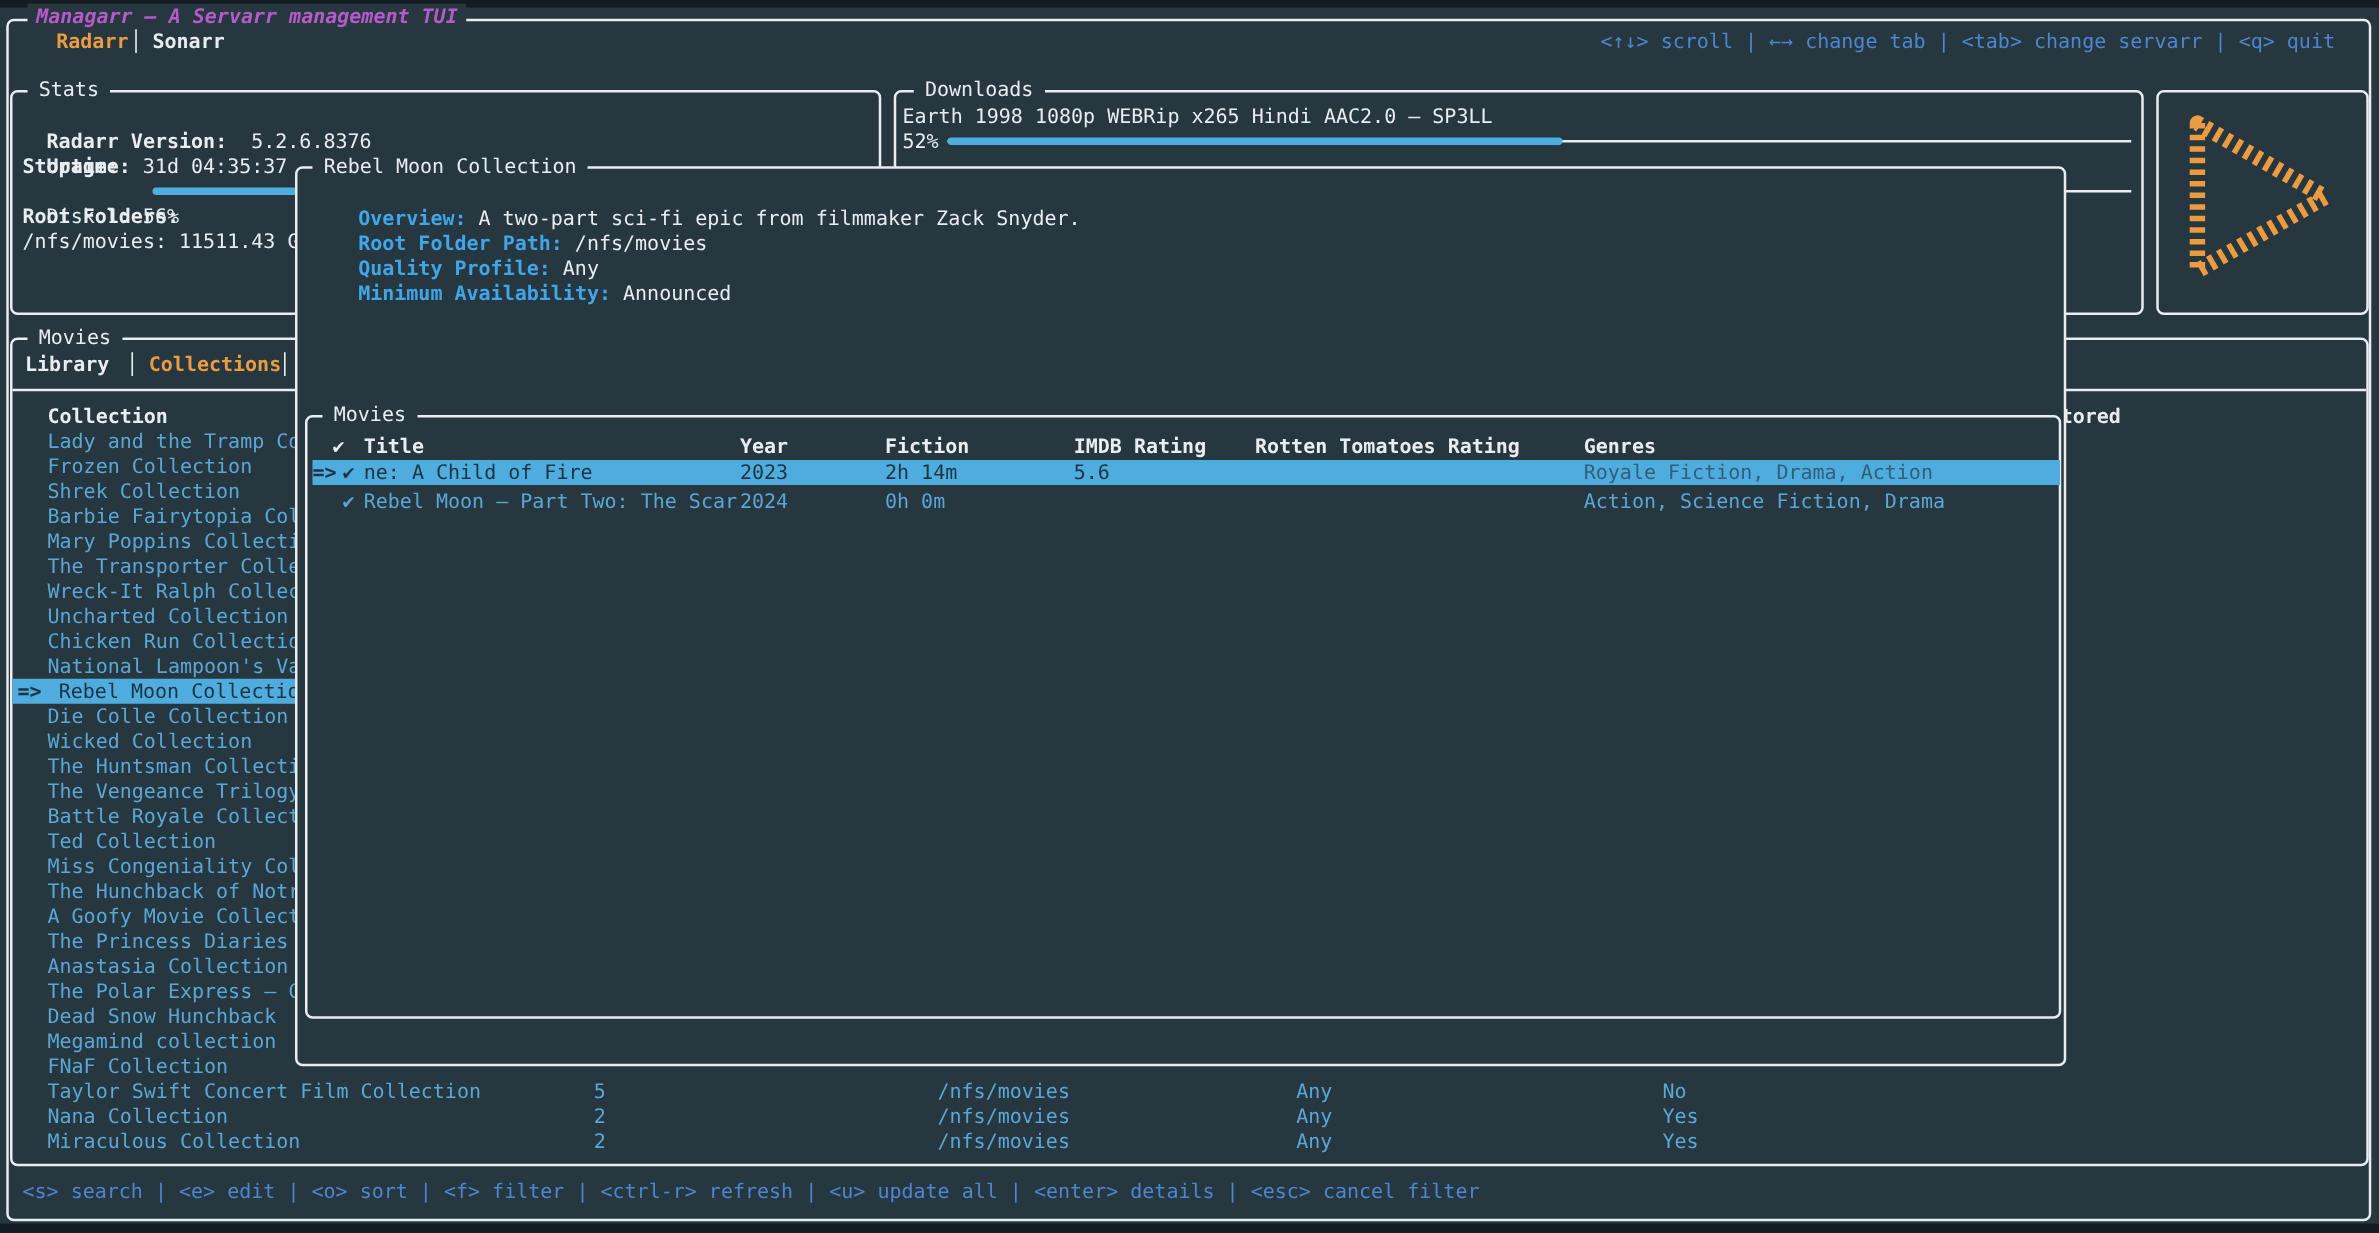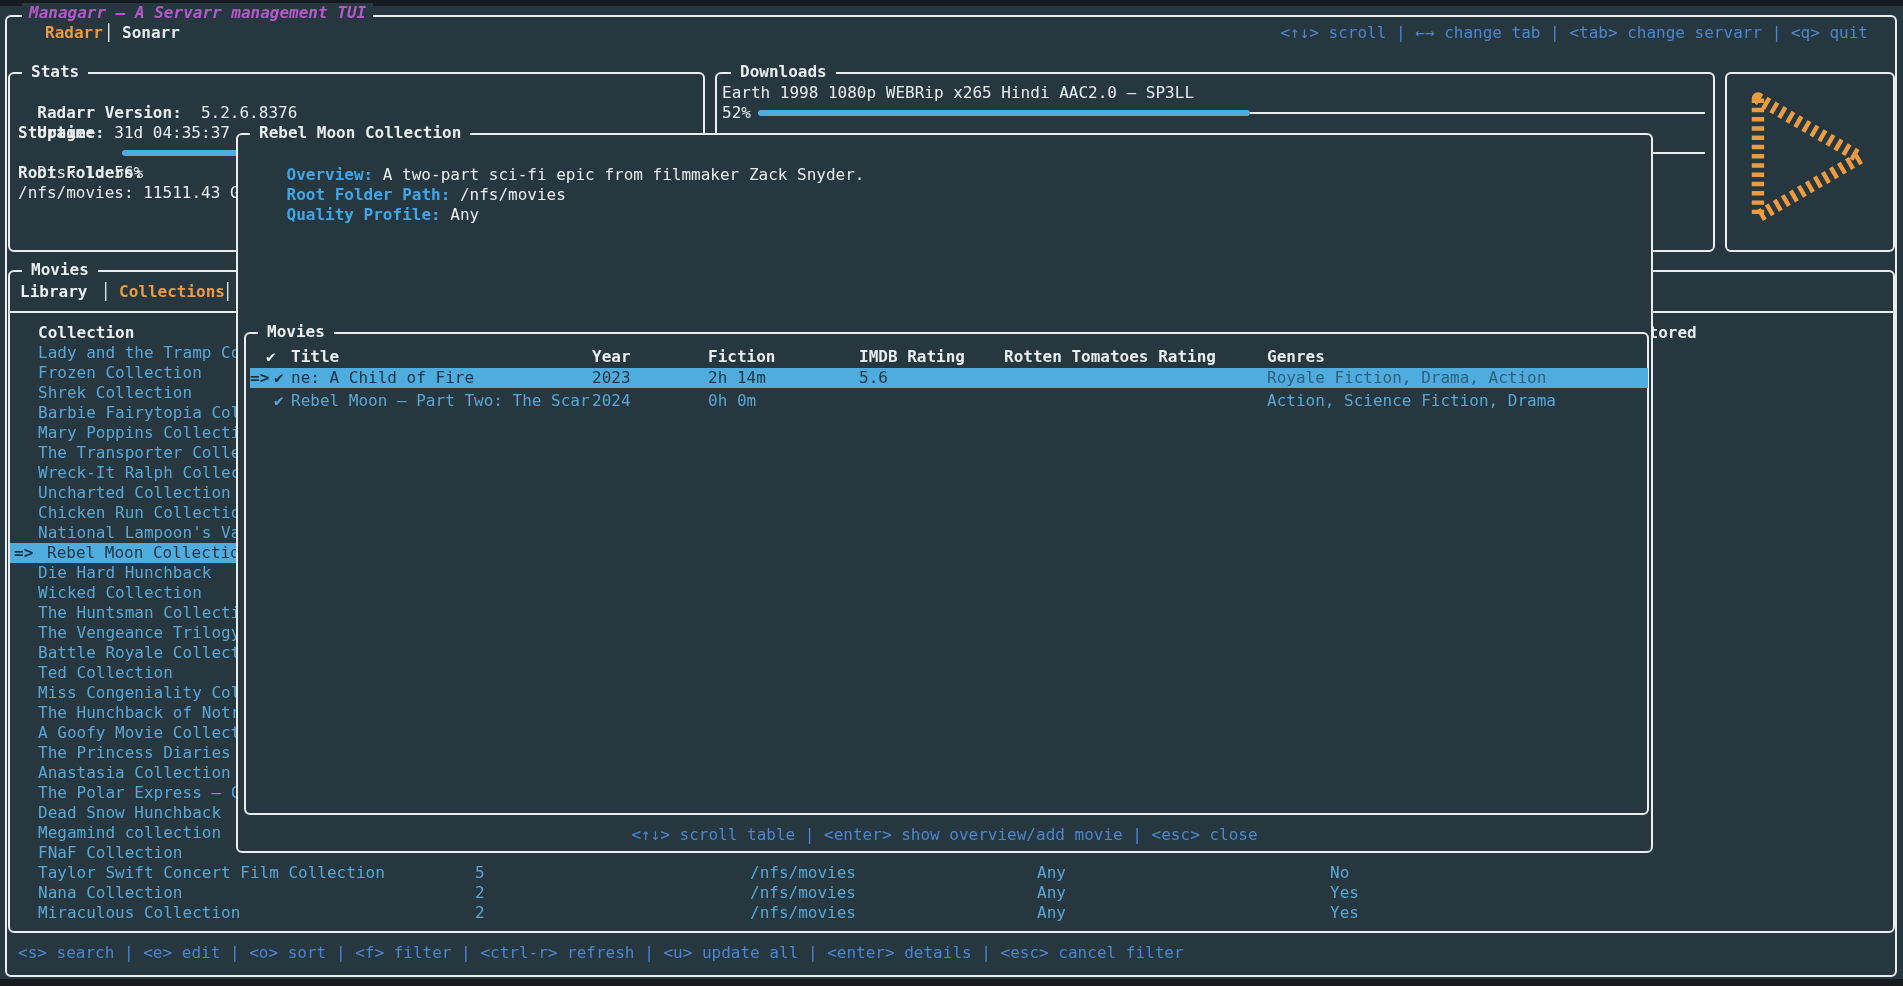--- a/index.html
+++ b/index.html
@@ -7,21 +7,21 @@
     --key-blue:#4C86CF; --orange:#EC9C40; --purple:#B55AC8;
     --hl:#4FACDF; --dk:#1C3440;
   }
   *{margin:0;padding:0;box-sizing:border-box}
   html,body{width:1903px;height:986px;overflow:hidden}
   body{background:#10161A;font-family:"DejaVu Sans Mono","Liberation Mono",monospace;
        font-size:16px;color:var(--fg)}
   #term{position:absolute;left:0;top:6px;width:1903px;height:973px;background:var(--bg)}
   .box{position:absolute;border:2px solid var(--fg);border-radius:6px}
   .boxtitle{position:absolute;top:-12px;background:var(--bg);padding:0 9px;
-            line-height:20px;font-weight:bold;white-space:pre}
+            line-height:20px;font-weight:normal;white-space:pre}
   .t{position:absolute;white-space:pre;line-height:20px}
   .b{font-weight:bold}
   .wh{color:var(--fg)}
   .blue{color:var(--item-blue)}
   .bblue{color:var(--label-blue);font-weight:bold}
   .key{color:var(--key-blue)}
   .or{color:var(--orange)}
   .pur{color:var(--purple)}
   .dk{color:var(--dk)}
   .dkg{color:#335F7A}
@@ -98,21 +98,21 @@
 <div class="t blue" style="left:38px;top:403px">Barbie Fairytopia Col</div>
 <div class="t blue" style="left:38px;top:423px">Mary Poppins Collecti</div>
 <div class="t blue" style="left:38px;top:443px">The Transporter Colle</div>
 <div class="t blue" style="left:38px;top:463px">Wreck-It Ralph Collec</div>
 <div class="t blue" style="left:38px;top:483px">Uncharted Collection</div>
 <div class="t blue" style="left:38px;top:503px">Chicken Run Collectio</div>
 <div class="t blue" style="left:38px;top:523px">National Lampoon's Va</div>
 <div class="hl" style="left:10px;top:543px;width:228px"></div>
 <div class="t dk b" style="left:14px;top:543px">=&gt;</div>
 <div class="t dk" style="left:47px;top:543px">Rebel Moon Collection</div>
-<div class="t blue" style="left:38px;top:563px">Die Hard Hunchback</div>
+<div class="t blue" style="left:38px;top:563px">Die Colle Collection</div>
 <div class="t blue" style="left:38px;top:583px">Wicked Collection</div>
 <div class="t blue" style="left:38px;top:603px">The Huntsman Collecti</div>
 <div class="t blue" style="left:38px;top:623px">The Vengeance Trilogy</div>
 <div class="t blue" style="left:38px;top:643px">Battle Royale Collect</div>
 <div class="t blue" style="left:38px;top:663px">Ted Collection</div>
 <div class="t blue" style="left:38px;top:683px">Miss Congeniality Col</div>
 <div class="t blue" style="left:38px;top:703px">The Hunchback of Notr</div>
 <div class="t blue" style="left:38px;top:723px">A Goofy Movie Collect</div>
 <div class="t blue" style="left:38px;top:743px">The Princess Diaries</div>
 <div class="t blue" style="left:38px;top:763px">Anastasia Collection</div>
@@ -150,20 +150,23 @@
 
   <div class="t" style="left:10px;top:10px">
     <span class="bblue">Overview:</span><span class="wh val">A two-part sci-fi epic from filmmaker Zack Snyder.</span>
   </div>
   <div class="t" style="left:10px;top:50px">
     <span class="bblue">Quality Profile:</span><span class="wh val">Any</span>
   </div>
   <div class="t" style="left:10px;top:30px">
     <span class="bblue">Root Folder Path:</span><span class="wh val">/nfs/movies</span>
   </div>
+  <div class="t" style="left:10px;top:70px">
+    <span class="bblue">Minimum Availability:</span><span class="wh val">Announced</span>
+  </div>
 
   <div class="box" style="left:6px;top:197px;width:1405px;height:483px">
     <span class="boxtitle wh" style="left:12px">Movies</span>
 
     <div class="t wh b" style="left:20px;top:13px">✔</div>
     <div class="t wh b" style="left:45px;top:13px">Title</div>
     <div class="t wh b" style="left:346px;top:13px">Year</div>
     <div class="t wh b" style="left:462px;top:13px">Fiction</div>
     <div class="t wh b" style="left:613px;top:13px">IMDB Rating</div>
     <div class="t wh b" style="left:758px;top:13px">Rotten Tomatoes Rating</div>
@@ -178,14 +181,13 @@
     <div class="t dk" style="left:613px;top:34px">5.6</div>
     <div class="t dkg" style="left:1021px;top:34px">Royale Fiction, Drama, Action</div>
 
     <div class="t blue" style="left:28px;top:57px">✔</div>
     <div class="t blue" style="left:45px;top:57px">Rebel Moon – Part Two: The Scar</div>
     <div class="t blue" style="left:346px;top:57px">2024</div>
     <div class="t blue" style="left:462px;top:57px">0h 0m</div>
     <div class="t blue" style="left:1021px;top:57px">Action, Science Fiction, Drama</div>
   </div>
 
-  <div class="t key" style="left:0;top:690px;width:1413px;text-align:center">&lt;↑↓&gt; scroll table | &lt;enter&gt; show overview/add movie | &lt;esc&gt; close</div>
 </div>
 
 </body></html>

